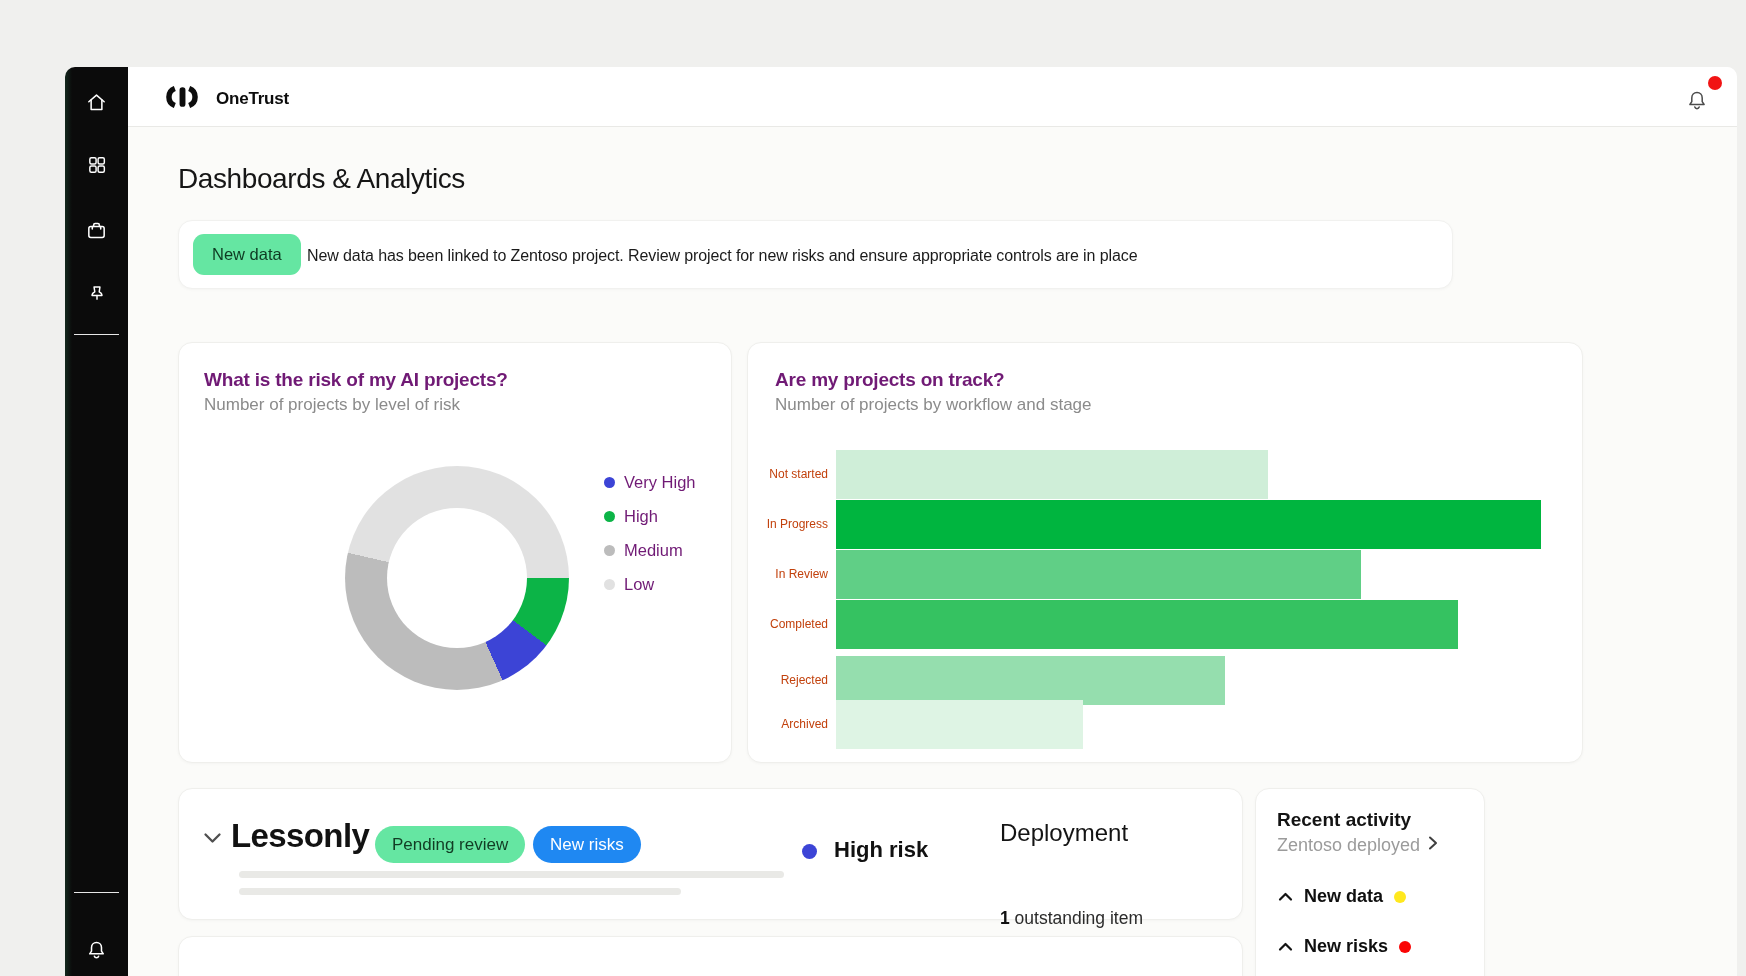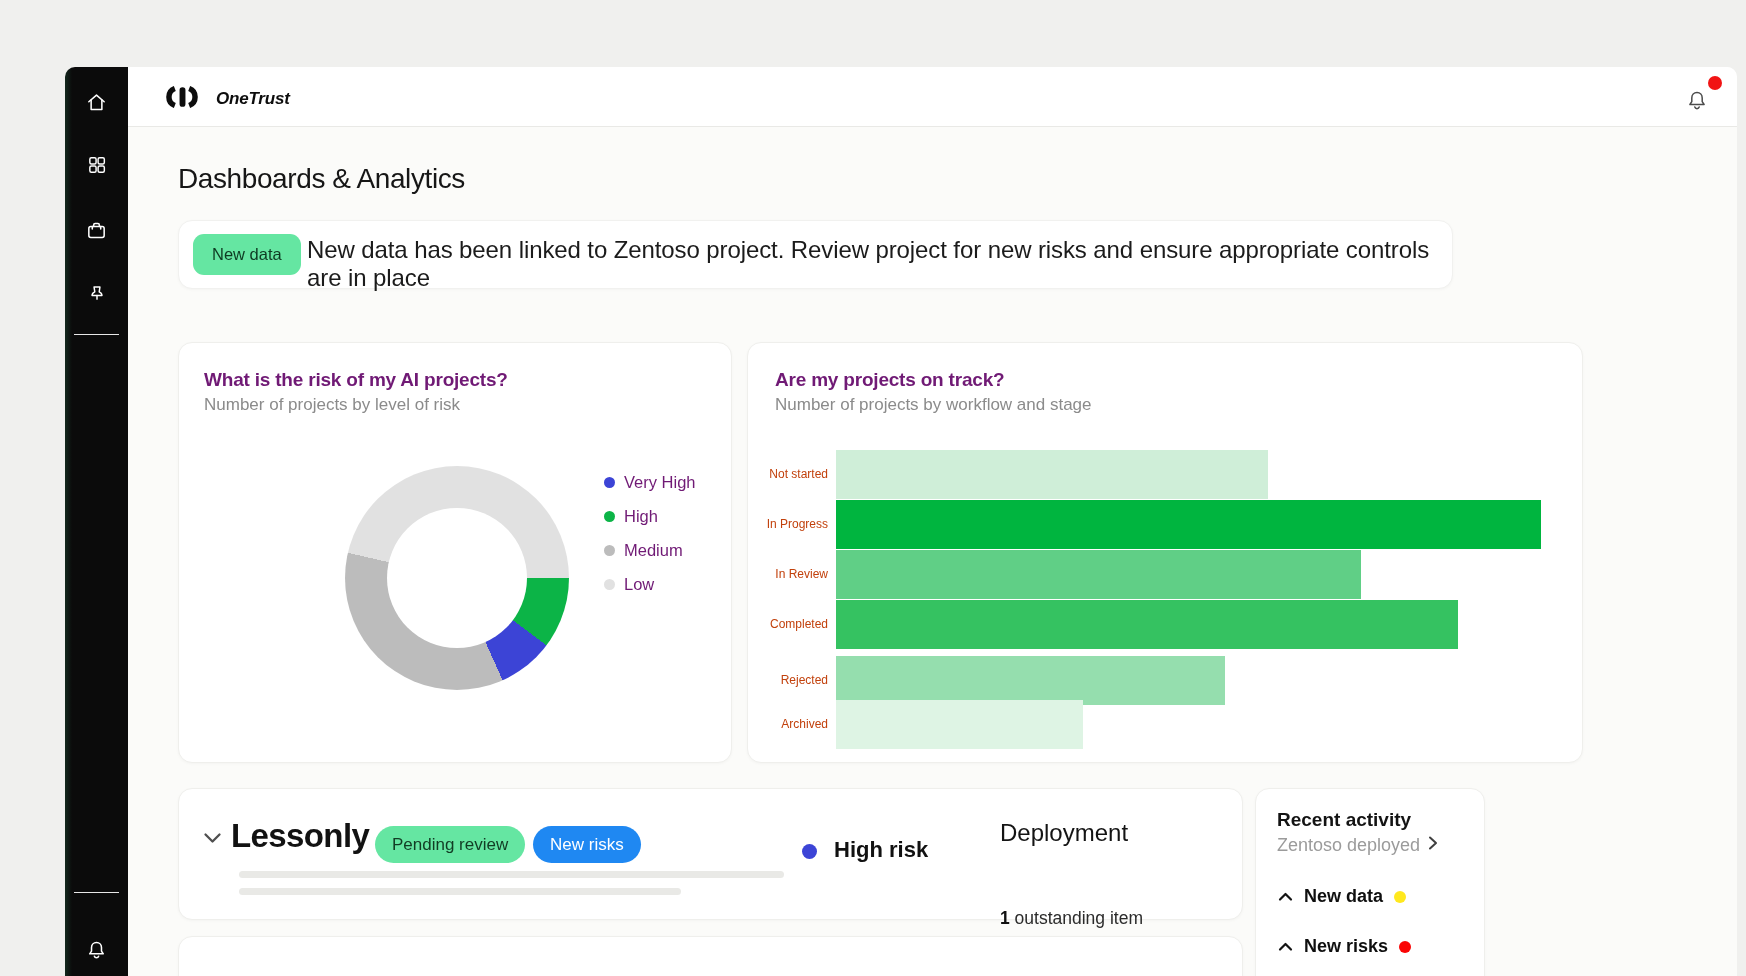--- a/index.html
+++ b/index.html
@@ -11,36 +11,36 @@
     background:linear-gradient(90deg,#13281d 0px,#0b0b0b 7px); border-radius:10px 0 0 0; }
   .side-btn { position:absolute; left:50%; transform:translateX(-50%); width:40px; height:40px;
     display:flex; align-items:center; justify-content:center; cursor:pointer; }
   .side-div { position:absolute; left:9px; width:45px; height:1px; background:rgba(255,255,255,.9); }
   .side-btn svg { display:block; }
 
   
   .content { position:absolute; left:128px; top:67px; width:1609px; height:909px;
     background:#fbfbf9; border-radius:0 10px 0 0; }
   .header { position:absolute; left:0; top:0; width:100%; height:60px; background:#ffffff;
-    border-bottom:1px solid #e9e9e6; border-radius:0 10px 0 0;font-style:italic; }
+    border-bottom:1px solid #e9e9e6; border-radius:0 10px 0 0; }
   .brand { position:absolute; left:31px; top:19px; display:flex; align-items:center; gap:11px; }
   .brand-name { font-size:17px; font-weight:700; color:#0d0d0d; letter-spacing:-0.2px; }
   .bell-wrap { position:absolute; right:18px; top:16px; width:36px; height:32px; cursor:pointer; }
   .bell-dot { position:absolute; right:-3px; top:-7px; width:14px; height:14px; border-radius:50%; }
 
   .page-title { position:absolute; left:50px; top:96px; font-size:28px; font-weight:400;
     color:#161616; letter-spacing:-0.4px; }
 
   
   .banner { position:absolute; left:50px; top:153px; width:1275px; height:69px; background:#fff;
     border:1px solid #f1f1ef; border-radius:14px; box-shadow:0 1px 3px rgba(0,0,0,.03); }
   .banner-pill { position:absolute; left:14px; top:13px; height:41px; line-height:41px;
     padding:0 19px; border-radius:11px; font-size:16.5px; font-weight:500; color:#0e3b22; }
-  .banner-text { position:absolute; left:128px; top:8px; height:69px; display:flex; align-items:center;
-    font-size:24px; color:#1b1b1b; letter-spacing:-0.1px; }
+  .banner-text { position:absolute; left:128px; top:0; height:69px; display:flex; align-items:center;
+    font-size:16px; color:#1b1b1b; letter-spacing:-0.1px; }
 
   
   .card { position:absolute; background:#fff; border:1px solid #efefec; border-radius:14px;
     box-shadow:0 1px 3px rgba(0,0,0,.03); }
   .card-title { position:absolute; left:25px; top:26px; font-size:19px; font-weight:700;
     color:#701a75; letter-spacing:-0.2px; }
   .card-sub { position:absolute; left:25px; top:52px; font-size:17px; color:#8b8b8b; }
 
   
   .donut-card { left:50px; top:275px; width:554px; height:421px; }

